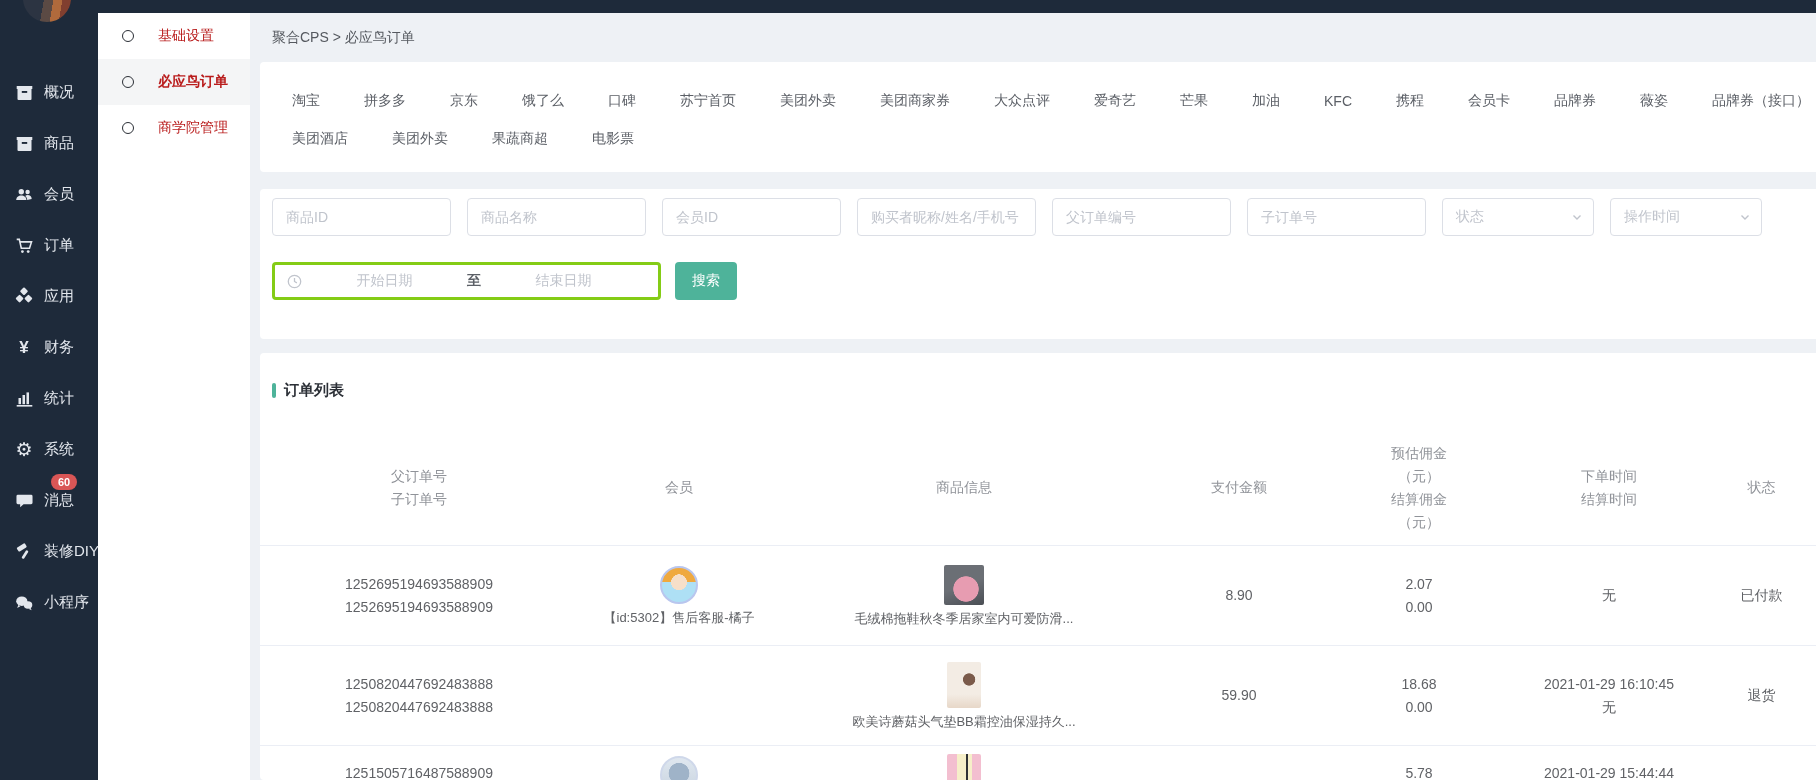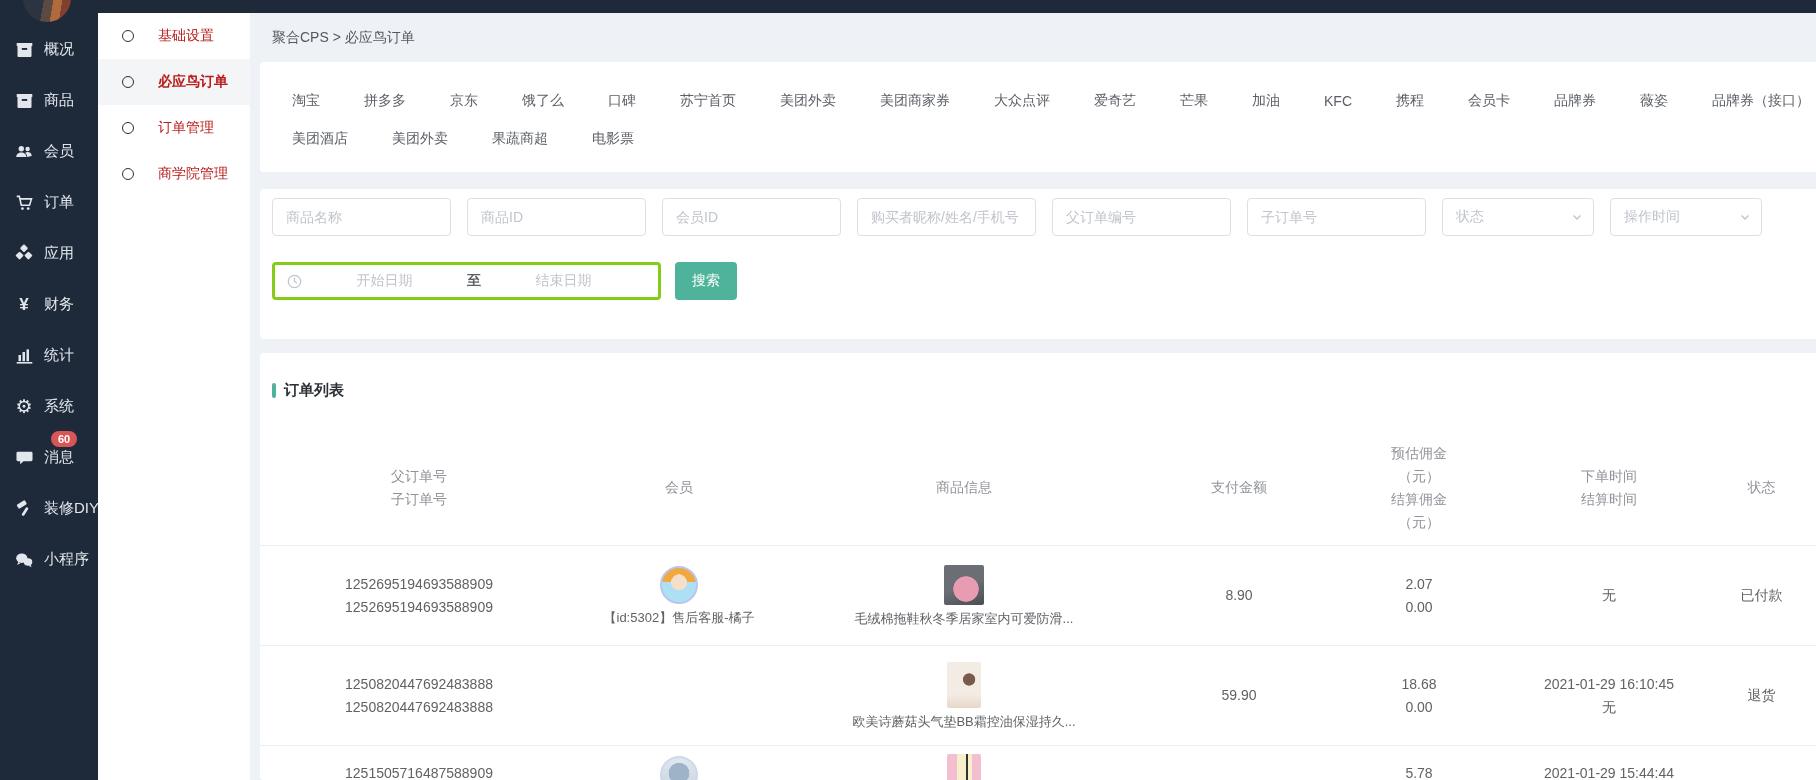--- a/index.html
+++ b/index.html
@@ -7,21 +7,21 @@
   body { font-family:"Liberation Sans","DejaVu Sans",sans-serif; background:#eef1f5; }
   .screen { position:relative; width:1816px; height:780px; overflow:hidden; background:#eef1f5; }
 
   
   .topbar { position:absolute; top:0; left:0; width:1816px; height:13px; background:#1e2a3a; z-index:5; }
 
   
   .sidebar { position:absolute; top:0; left:0; width:98px; height:780px; background:#1e2a3a; z-index:6; }
   .side-avatar { position:absolute; top:-26px; left:23px; width:48px; height:48px; border-radius:50%;
     background:linear-gradient(100deg,#2c3442 0 45%,#5b4a44 45% 62%,#b06a3c 62% 78%,#813f2f 78% 100%); }
-  .nav { padding-top:24px; }
+  .nav { padding-top:36px;margin-top:31px; }
   .nav-item { height:51px; display:flex; align-items:center; padding-left:13px; gap:9px;
     color:#e3e7ed; font-size:15px; position:relative; cursor:pointer; white-space:nowrap; }
   .nav-item .ic { width:22px; height:20px; display:flex; align-items:center; justify-content:center; flex:0 0 22px; }
   .nav-item svg { display:block; }
   .yen-ic { font-size:17px; font-weight:bold; color:#e3e7ed; }
   .gear-ic { font-size:19px; line-height:1; color:#e3e7ed; }
   .badge { position:absolute; top:-17px; left:38px; background:#d95656; color:#fff; font-size:11px;
     line-height:16px; border-radius:9px; padding:0 7px; font-weight:bold; }
   .nav-badge-wrap { position:relative; }
 
@@ -203,24 +203,20 @@
   </aside>
 
   <nav class="submenu">
     <div class="submenu-item">
       <span class="ring"></span>
       <span>基础设置</span>
     </div>
     <div class="submenu-item active">
       <span class="ring"></span>
       <span>必应鸟订单</span>
-    </div>
-    <div class="submenu-item">
-      <span class="ring"></span>
-      <span>订单管理</span>
     </div>
     <div class="submenu-item">
       <span class="ring"></span>
       <span>商学院管理</span>
     </div>
   </nav>
 
   <main class="main">
     <div class="breadcrumb">聚合CPS &gt; 必应鸟订单</div>
 
@@ -250,22 +246,22 @@
 
       <span class="tab-item">美团酒店</span>
           <span class="tab-item">美团外卖</span>
           <span class="tab-item">果蔬商超</span>
           <span class="tab-item">电影票</span>
         </div>
     </section>
 
     <section class="panel filter-panel">
       <div class="filter-row1">
+        <input class="f-input" placeholder="商品ID" style="">
         <input class="f-input" placeholder="商品名称" style="">
-        <input class="f-input" placeholder="商品ID" style="">
         <input class="f-input" placeholder="会员ID" style="">
         <input class="f-input" placeholder="购买者昵称/姓名/手机号" style="">
         <input class="f-input" placeholder="父订单编号" style="">
         <input class="f-input" placeholder="子订单号" style="">
         <div class="f-select">
           <span>状态</span>
           <svg width="12" height="12" viewBox="0 0 12 12" fill="none" stroke="#c0c4cc" stroke-width="1.4">
               <path d="M2.5 4.5L6 8l3.5-3.5"></path>
             </svg>
         </div>

